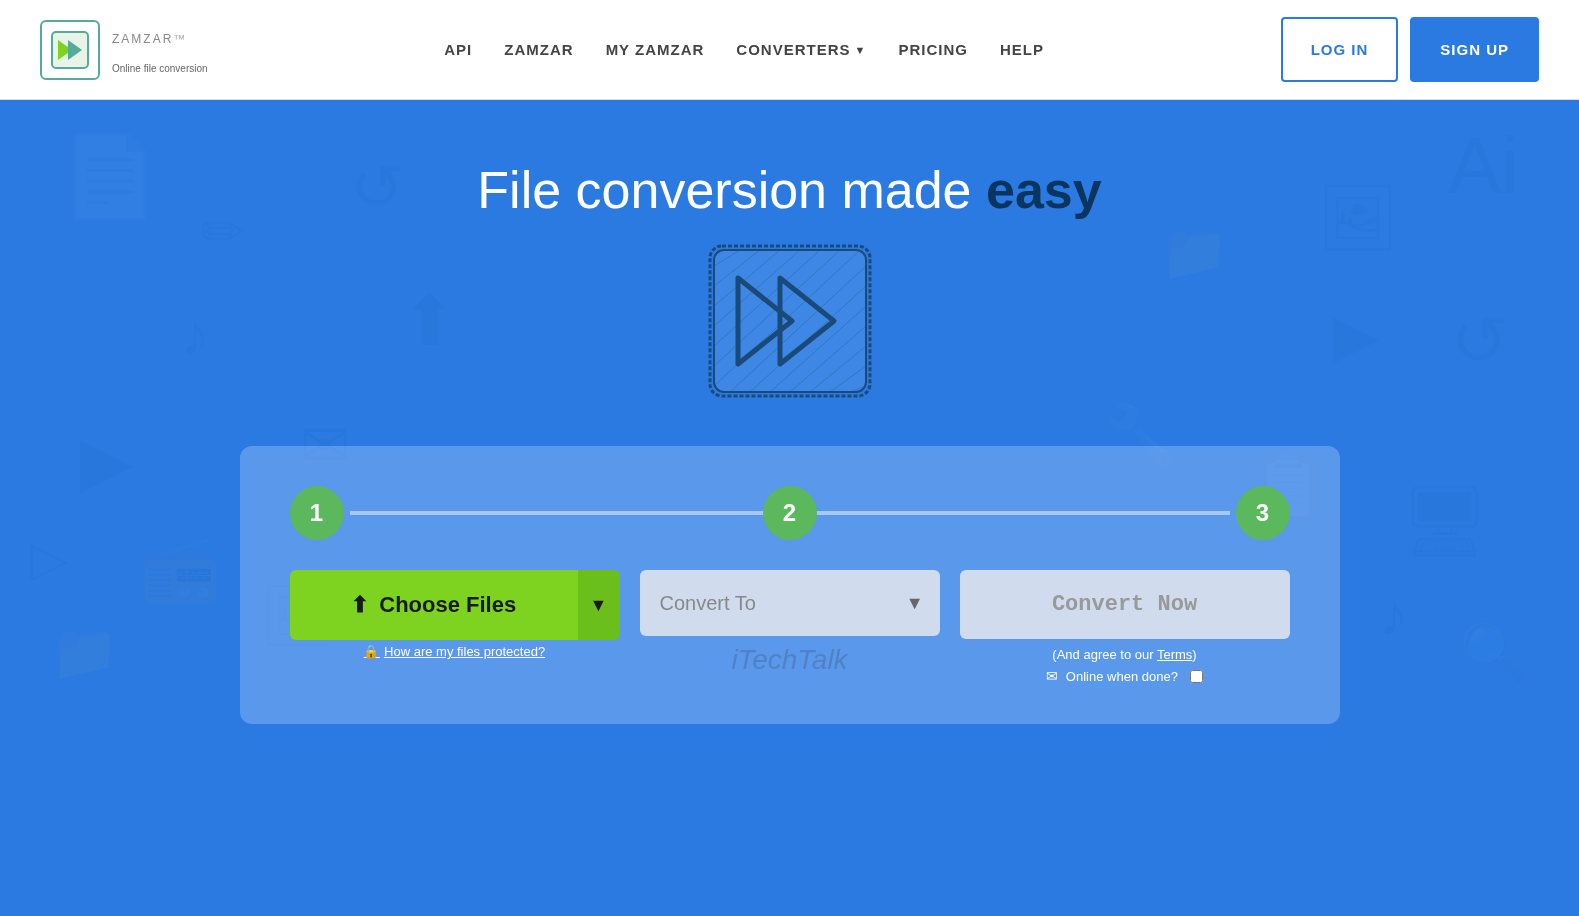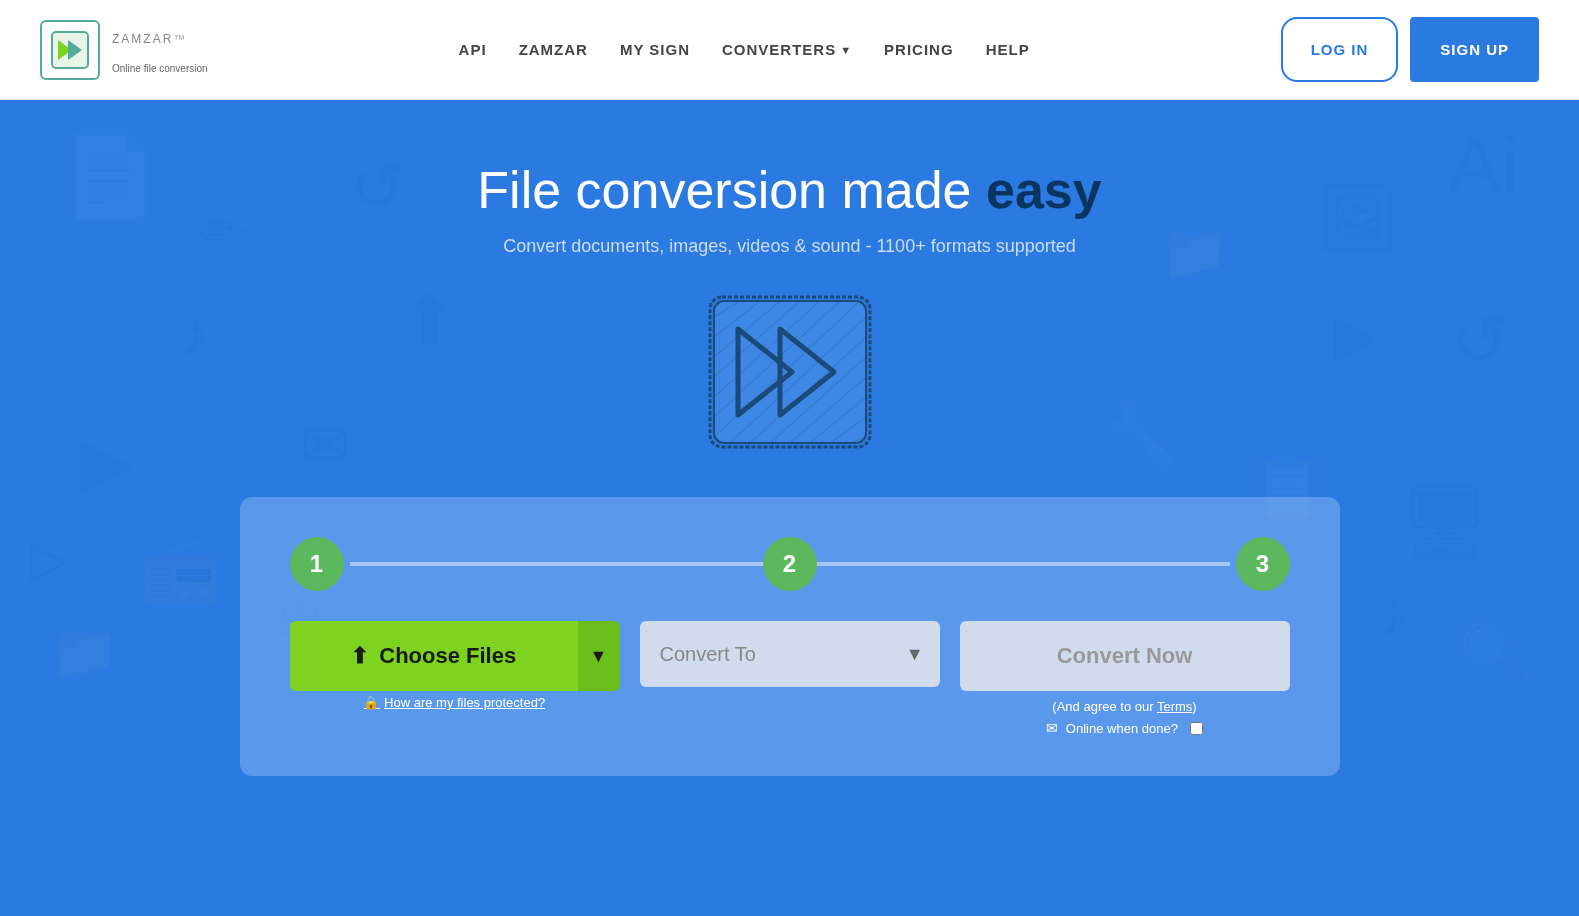--- a/index.html
+++ b/index.html
@@ -57,21 +57,21 @@
       gap: 4px;
     }
     .nav-buttons { display: flex; gap: 12px; }
     .btn-login {
       padding: 10px 28px;
       border: 2px solid #2a7ae2;
       background: #fff;
       color: #2a7ae2;
       font-size: 15px;
       font-weight: bold;
-      border-radius: 16px;
+      border-radius: 4px;
       cursor: pointer;
       letter-spacing: 1px;
     }
     .btn-signup {
       padding: 22px 28px;
       border: 2px solid #2a7ae2;
       background: #2a7ae2;
       color: #fff;
       font-size: 15px;
       font-weight: bold;
@@ -296,20 +296,21 @@
     .btn-convert-now {
       width: 100%;
       padding: 22px 16px;
       background: #d0dcee;
       border: none;
       border-radius: 6px;
       font-size: 22px;
       font-weight: bold;
       color: #999;
       cursor: not-allowed;
+      font-family: Liberation Mono, monospace;
     }
     .convert-now-info {
       text-align: center;
       margin-top: 8px;
       color: #fff;
       font-size: 13px;
     }
     .convert-now-info a { color: #fff; text-decoration: underline; }
     .email-row {
       display: flex;
@@ -344,21 +345,21 @@
       <div class="logo-name">
         <span>ZAMZAR</span><span style="font-size:12px;vertical-align:super;color:#aaa;font-weight:normal;">™</span>
       </div>
       <div class="logo-sub">Online file conversion</div>
     </div>
   </div>
 
   <div class="nav-links">
     <a class="nav-link">API</a>
     <a class="nav-link">ZAMZAR</a>
-    <a class="nav-link">MY SIGN</a>
+    <a class="nav-link">MY ZAMZAR</a>
     <a class="nav-link nav-link-converters">
       <span>CONVERTERS</span>
       <span style="font-size:11px;">▼</span>
     </a>
     <a class="nav-link">PRICING</a>
     <a class="nav-link">HELP</a>
   </div>
 
   <div class="nav-buttons">
     <button class="btn-login">LOG IN</button>
@@ -390,21 +391,20 @@
     <span class="sketch-icon" style="right:90px; top:380px; font-size:70px;">🖥</span>
     <span class="sketch-icon" style="right:250px; top:350px; font-size:65px;">📋</span>
     <span class="sketch-icon" style="right:170px; top:480px; font-size:60px;">♪</span>
     <span class="sketch-icon" style="right:400px; top:300px; font-size:60px;">🔧</span>
     <span class="sketch-icon" style="right:50px; top:520px; font-size:55px;">🔍</span>
   </div>
 
   <h1 class="hero-title">
     <span>File conversion made </span><strong>easy</strong>
   </h1>
-  <p class="hero-subtitle">Convert documents, images, videos &amp; sound - 1100+ formats supported</p>
 
   <div class="center-icon">
     <svg width="180" height="170" viewBox="0 0 180 170" xmlns="http://www.w3.org/2000/svg">
 
       <rect x="10" y="10" width="160" height="150" rx="12" fill="none" stroke="#1a4a7a" stroke-width="3" stroke-dasharray="4,2"></rect>
       <rect x="14" y="14" width="152" height="142" rx="10" fill="rgba(255,255,255,0.1)" stroke="#1a4a7a" stroke-width="2"></rect>
 
       <line x1="14" y1="30" x2="40" y2="14" stroke="#1a4a7a" stroke-width="1" opacity="0.3"></line>
       <line x1="14" y1="50" x2="60" y2="14" stroke="#1a4a7a" stroke-width="1" opacity="0.3"></line>
       <line x1="14" y1="70" x2="80" y2="14" stroke="#1a4a7a" stroke-width="1" opacity="0.3"></line>

